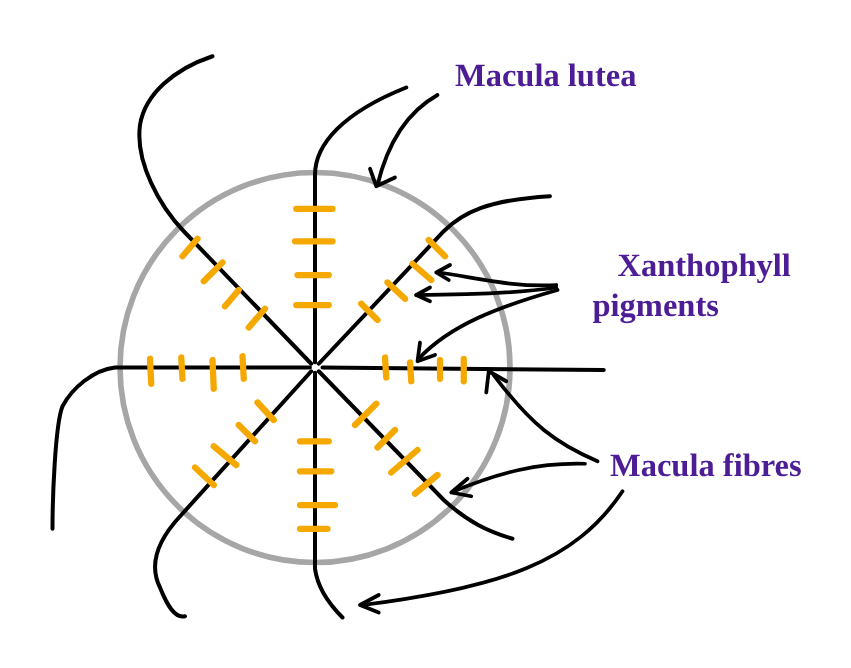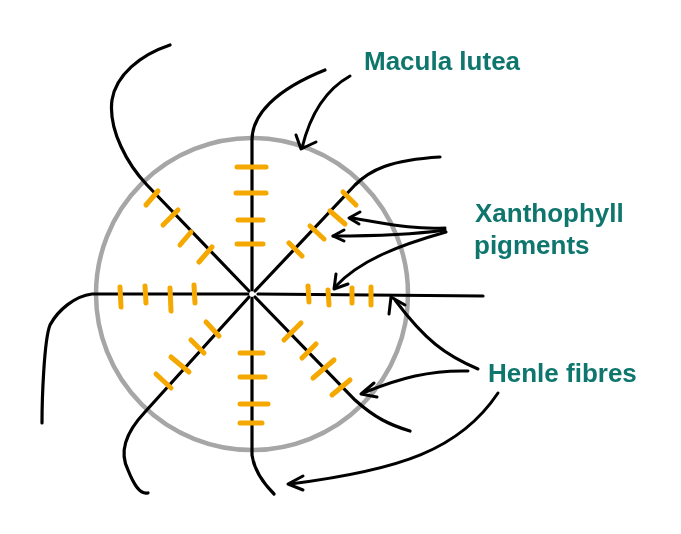--- a/index.html
+++ b/index.html
@@ -1,23 +1,23 @@
 <!DOCTYPE html>
 <html><head>
   <meta charset="utf-8">
   <style>
     html, body { margin: 0; padding: 0; background: #ffffff; }
     body { width: 681px; height: 534px; position: relative; overflow: hidden; }
     #diagram { position: absolute; left: 0; top: 0; }
     .label {
       position: absolute;
-      font-family: Liberation Sans, sans-serif;
+      font-family: Liberation Serif, serif;
       font-weight: bold;
       font-size: 26px;
-      color: #0f766e;
+      color: #4c1d95;
       line-height: 30px;
       white-space: nowrap;
     }
     .fibre { fill: none; stroke: #000; stroke-width: 3.2; stroke-linecap: round; }
     .arrow { fill: none; stroke: #000; stroke-width: 3; stroke-linecap: round; stroke-linejoin: round; }
     .tick { stroke-width: 5; stroke-linecap: round; }
   </style>
 </head>
 <body>
 
@@ -104,15 +104,15 @@
     <path class="arrow" d="M478 369 C445 355 425 340 395 300"></path>
     <path class="arrow" d="M389 314 L391 297 L405 305"></path>
     <path class="arrow" d="M468 371 C430 370 400 378 363 393"></path>
     <path class="arrow" d="M374 383 L361 394 L377 397"></path>
     <path class="arrow" d="M498 393 C460 450 400 470 290 484"></path>
     <path class="arrow" d="M303 476 L288 484 L303 490"></path>
   </g>
 </svg>
 
 <div class="label" style="left:364px; top:46px;">Macula lutea</div>
-<div class="label" style="left:475px; top:198px;">Xanthophyll</div>
+<div class="label" style="left:494px; top:198px;">Xanthophyll</div>
 <div class="label" style="left:474px; top:230px;">pigments</div>
-<div class="label" style="left:488px; top:358px;">Henle fibres</div>
+<div class="label" style="left:488px; top:358px;">Macula fibres</div>
 
 </body></html>

